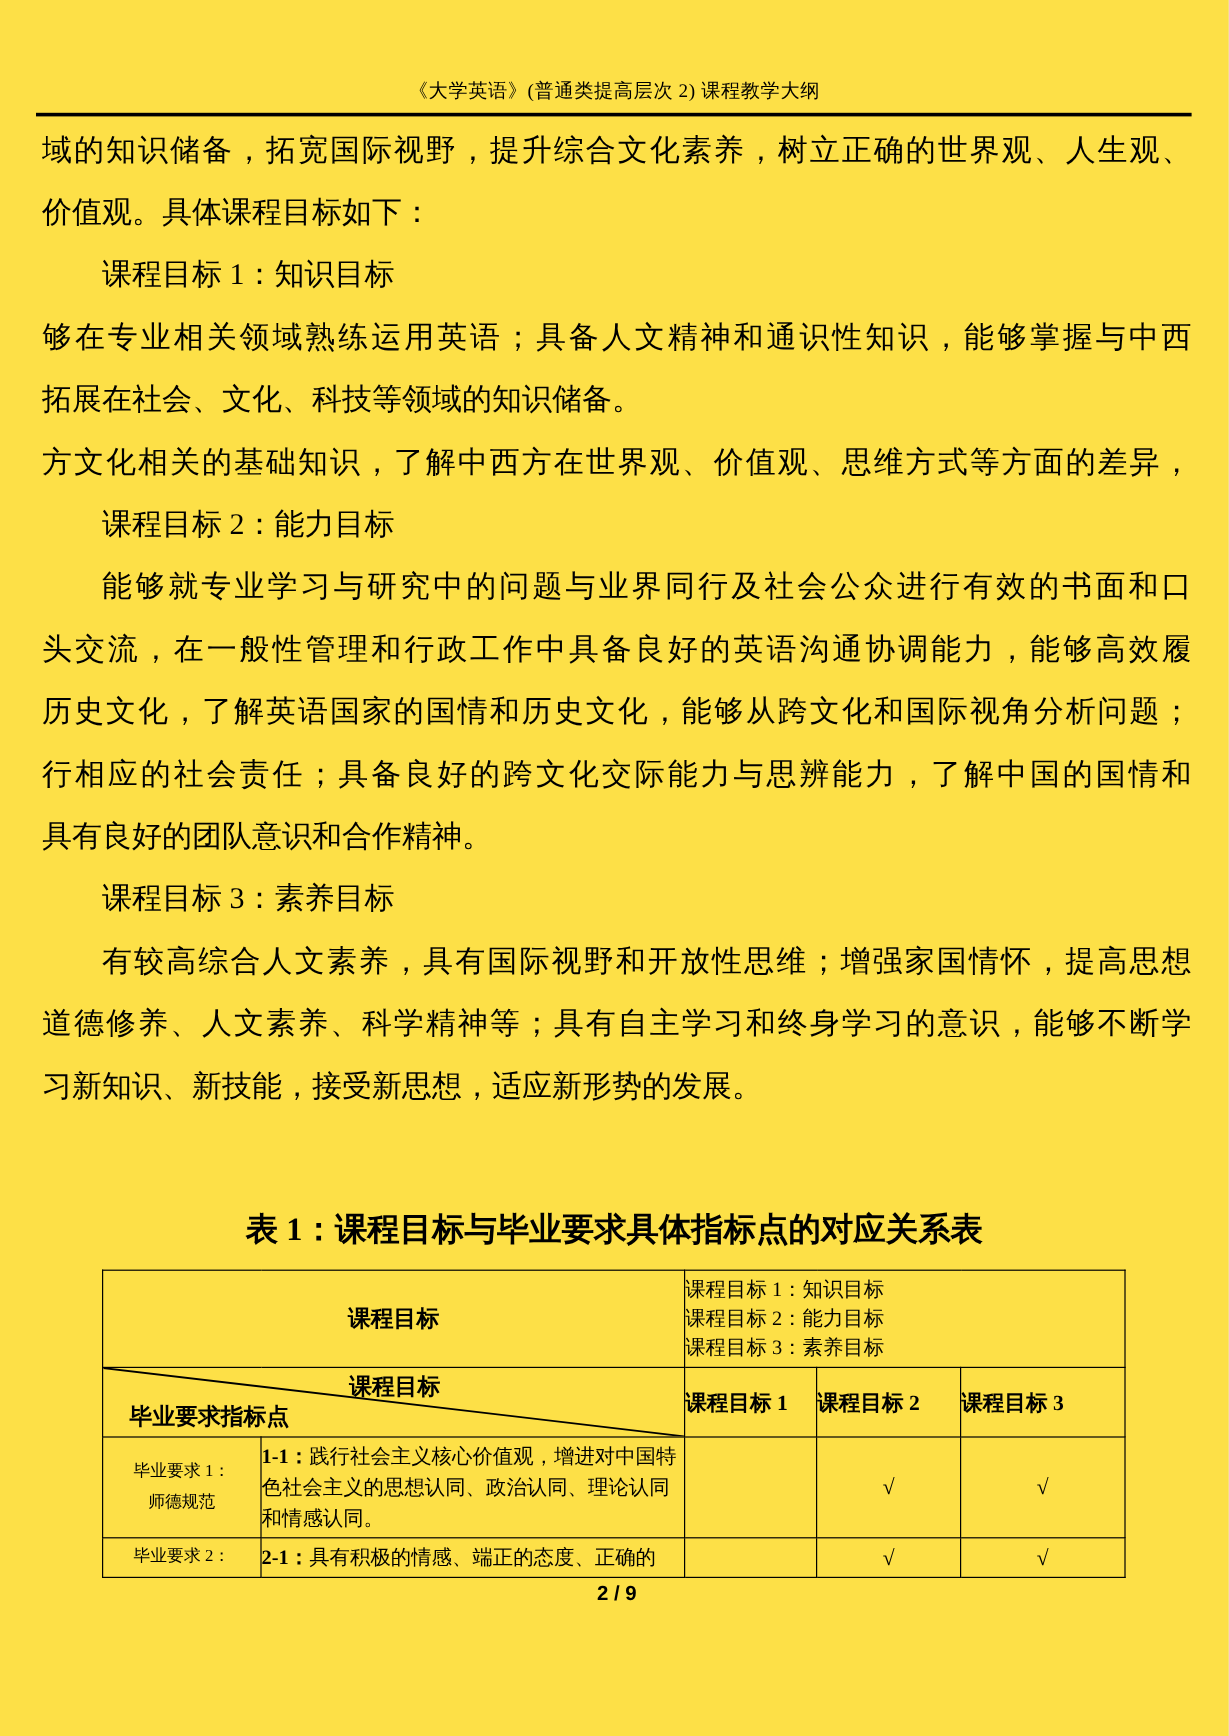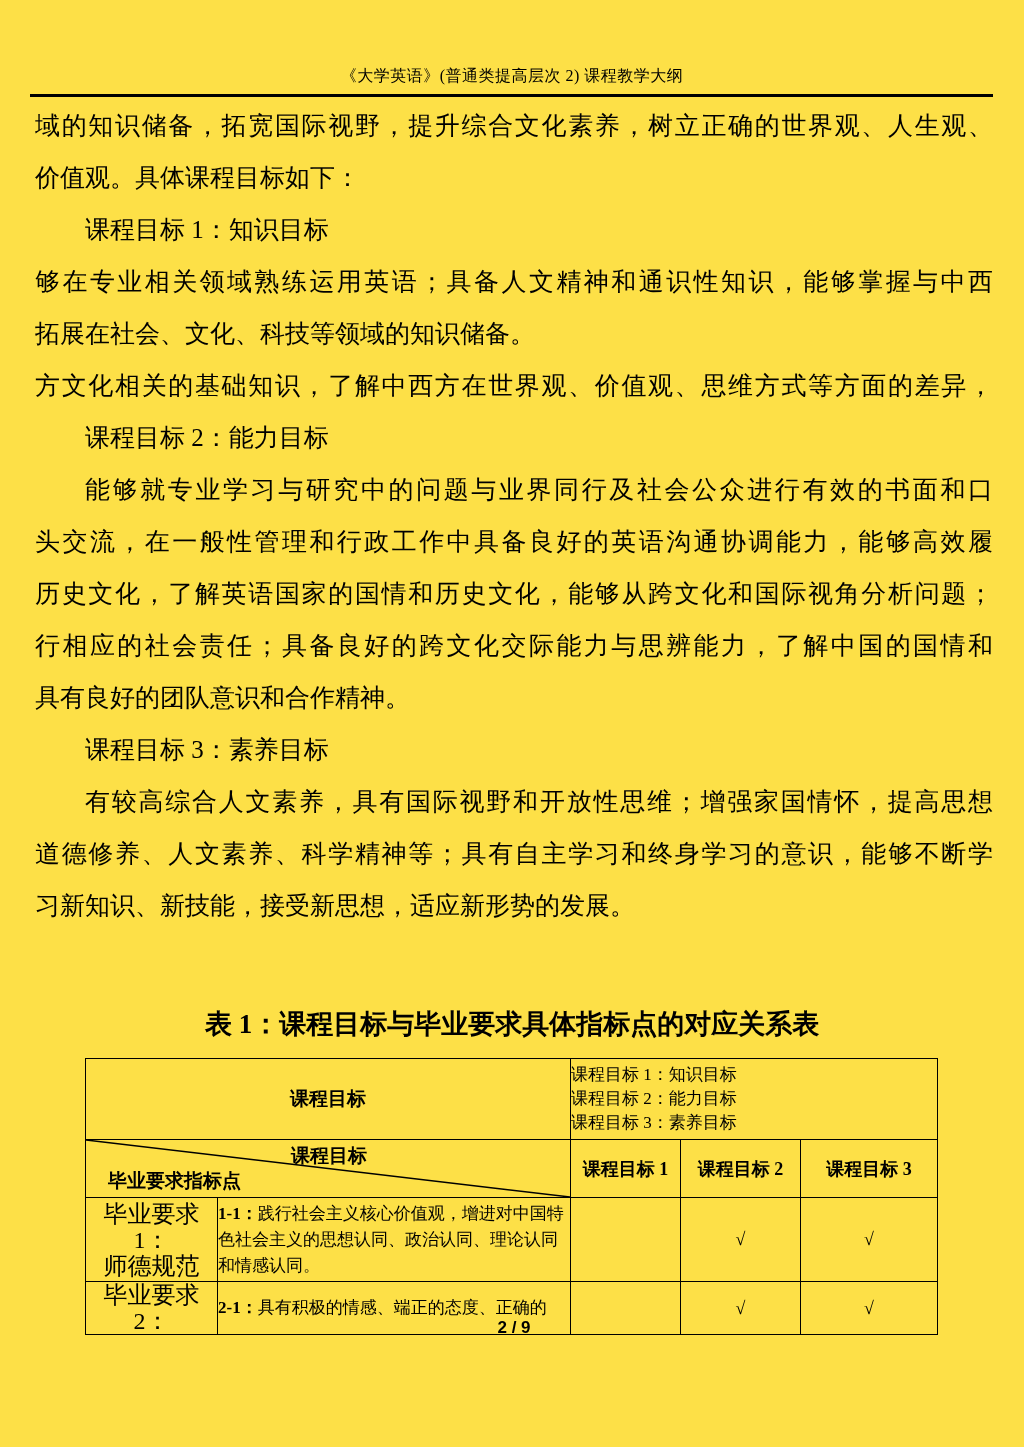--- a/index.html
+++ b/index.html
@@ -66,34 +66,34 @@
     overflow: hidden;
   }
   .r1 td { height: 80px; }
   .r2 td { height: 57px; }
   .r3 td { height: 83px; }
   .r4 td { height: 32px; }
 
   .left-head { text-align: center; font-weight: bold; font-size: 19px; }
   .goals-cell { padding: 4px 4px 4px 13px; }
   .goals-cell div { line-height: 24px; font-size: 17px; }
-  .col-head { text-align: center; font-weight: bold; font-size: 18px; }
+  .col-head { font-weight: bold; font-size: 18px; }
 
   .diag-cell { position: relative; }
   .diag-svg { position: absolute; left: 0; top: 0; width: 100%; height: 100%; display: block; }
   .diag-top {
     position: absolute; top: 3px; left: 205px;
     font-weight: bold; font-size: 19px; white-space: nowrap;
   }
   .diag-bottom {
     position: absolute; bottom: 3px; left: 22px;
     font-weight: bold; font-size: 19px; white-space: nowrap;
   }
 
-  .req-cell { text-align: center; font-size: 24px; line-height: 26px; }
+  .req-cell { text-align: center; font-size: 14px; line-height: 26px; }
   .ind-cell { padding: 2px 8px; font-size: 17px; line-height: 26px; text-align: left; }
   .ilabel { font-weight: bold; }
   .mark-cell { text-align: center; font-size: 18px; }
 
   
   .page-footer {
     position: absolute;
     top: 1318px; left: 2px;
     width: 100%;
     text-align: center;

